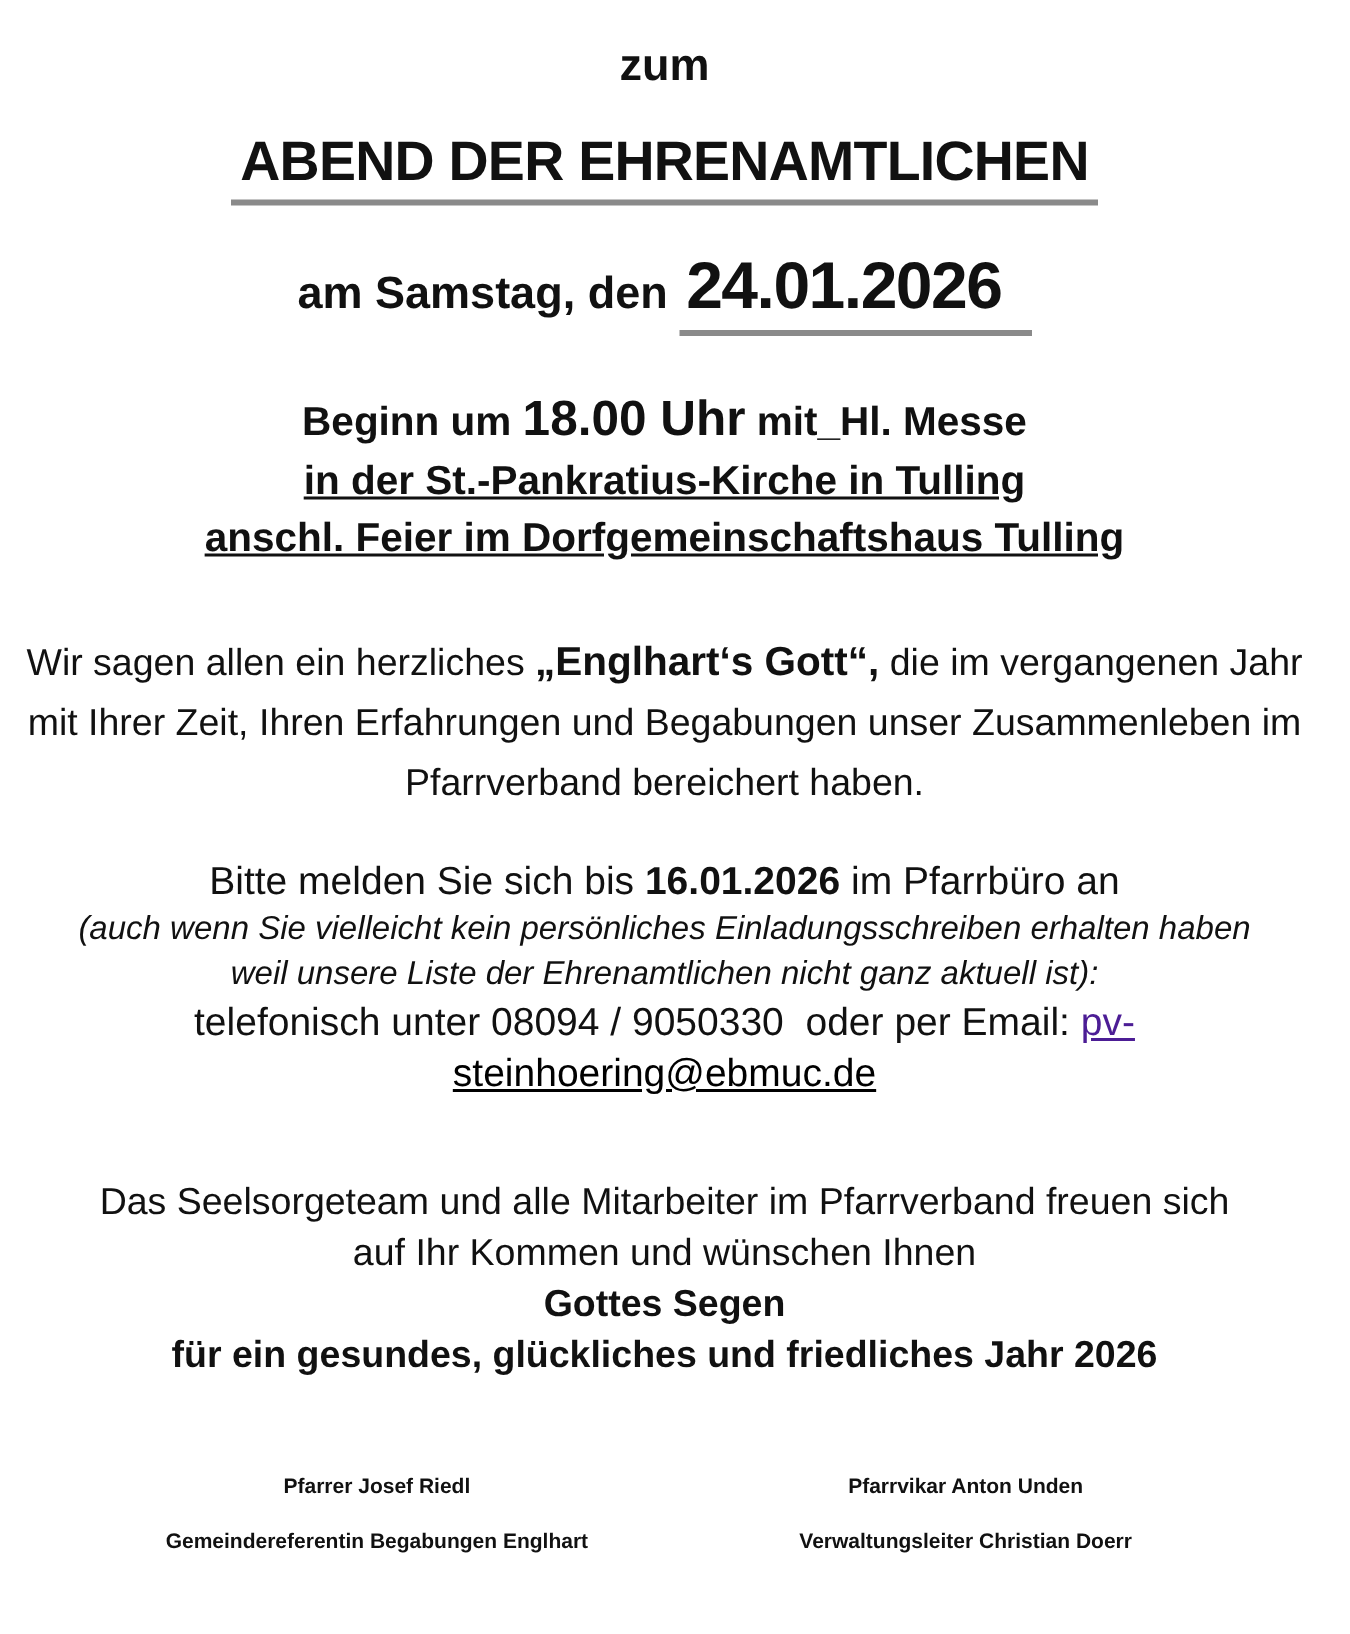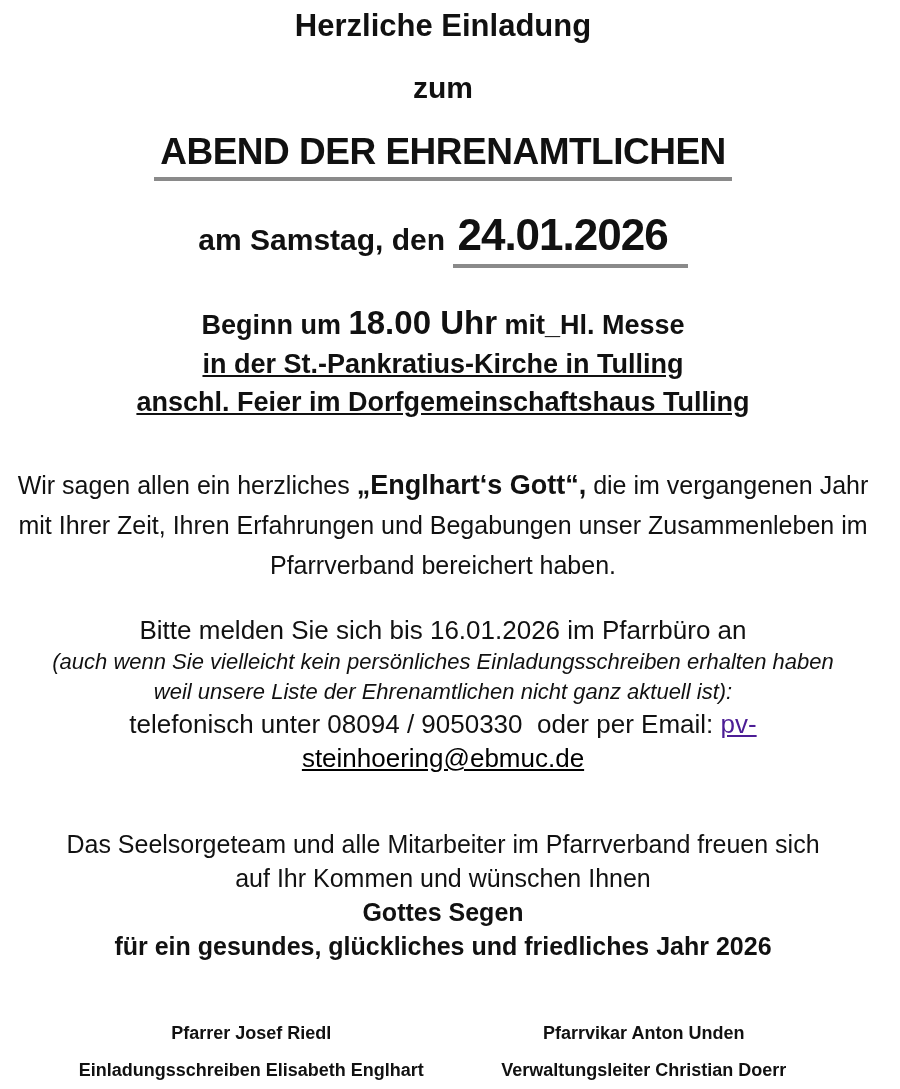--- a/index.html
+++ b/index.html
@@ -11,21 +11,21 @@
     box-sizing: border-box;
     padding: 0 24px 0 10px;
     background: #ffffff;
     color: #111111;
     font-family: "Liberation Sans", "DejaVu Sans", sans-serif;
     text-align: center;
     overflow: hidden;
   }
   .line { display: block; }
   .seg { white-space: pre-wrap; }
-  .b { font-weight: normal; }
+  .b { font-weight: bold; }
 
   .title1 { margin-top: 8px;  font-size: 31px; line-height: 36px; font-weight: bold; }
   .title2 { margin-top: 26px; font-size: 30px; line-height: 36px; font-weight: bold; }
   .title3 { margin-top: 24px; font-size: 37px; line-height: 44px; font-weight: bold; letter-spacing: -0.5px; }
   .u-head {
     display: inline-block;
     border-bottom: 4px solid #8a8a8a;
     padding: 0 6px 3px 6px;
   }
 
@@ -62,28 +62,27 @@
   .closing-b { font-size: 25px; line-height: 34px; font-weight: bold; }
 
   .sig-row {
     margin-top: 52px;
     display: flex;
     width: 100%;
   }
   .sig-col { flex: 1; }
   .sig-col-left  { padding-left: 45px; }
   .sig-col-right { padding-right: 36px; }
-  .sig-line { display: block; font-size: 18px; line-height: 37px; font-weight: bold; }
+  .sig-line { display: block; font-size: 14px; line-height: 37px; font-weight: bold; }
 </style>
 </head>
 <body>
 
 <div class="page">
 
-  <div class="line title1">Herzliche Einladung</div>
 
   <div class="line title2">zum</div>
 
   <div class="line title3">
     <span class="u-head">ABEND DER EHRENAMTLICHEN</span>
   </div>
 
   <div class="line date-line">
     <span class="seg date-prefix">am Samstag, den </span><span class="seg date-big">24.01.2026</span>
   </div>
@@ -115,21 +114,21 @@
   </div>
 
   <div class="line closing1">Das Seelsorgeteam und alle Mitarbeiter im Pfarrverband freuen sich</div>
   <div class="line closing">auf Ihr Kommen und wünschen Ihnen</div>
   <div class="line closing-b">Gottes Segen</div>
   <div class="line closing-b">für ein gesundes, glückliches und friedliches Jahr 2026</div>
 
   <div class="sig-row">
     <div class="sig-col sig-col-left">
       <span class="sig-line">Pfarrer Josef Riedl</span>
-      <span class="sig-line">Einladungsschreiben Elisabeth Englhart</span>
+      <span class="sig-line">Gemeindereferentin Begabungen Englhart</span>
     </div>
     <div class="sig-col sig-col-right">
       <span class="sig-line">Pfarrvikar Anton Unden</span>
       <span class="sig-line">Verwaltungsleiter Christian Doerr</span>
     </div>
   </div>
 
 </div>
 
 </body></html>

